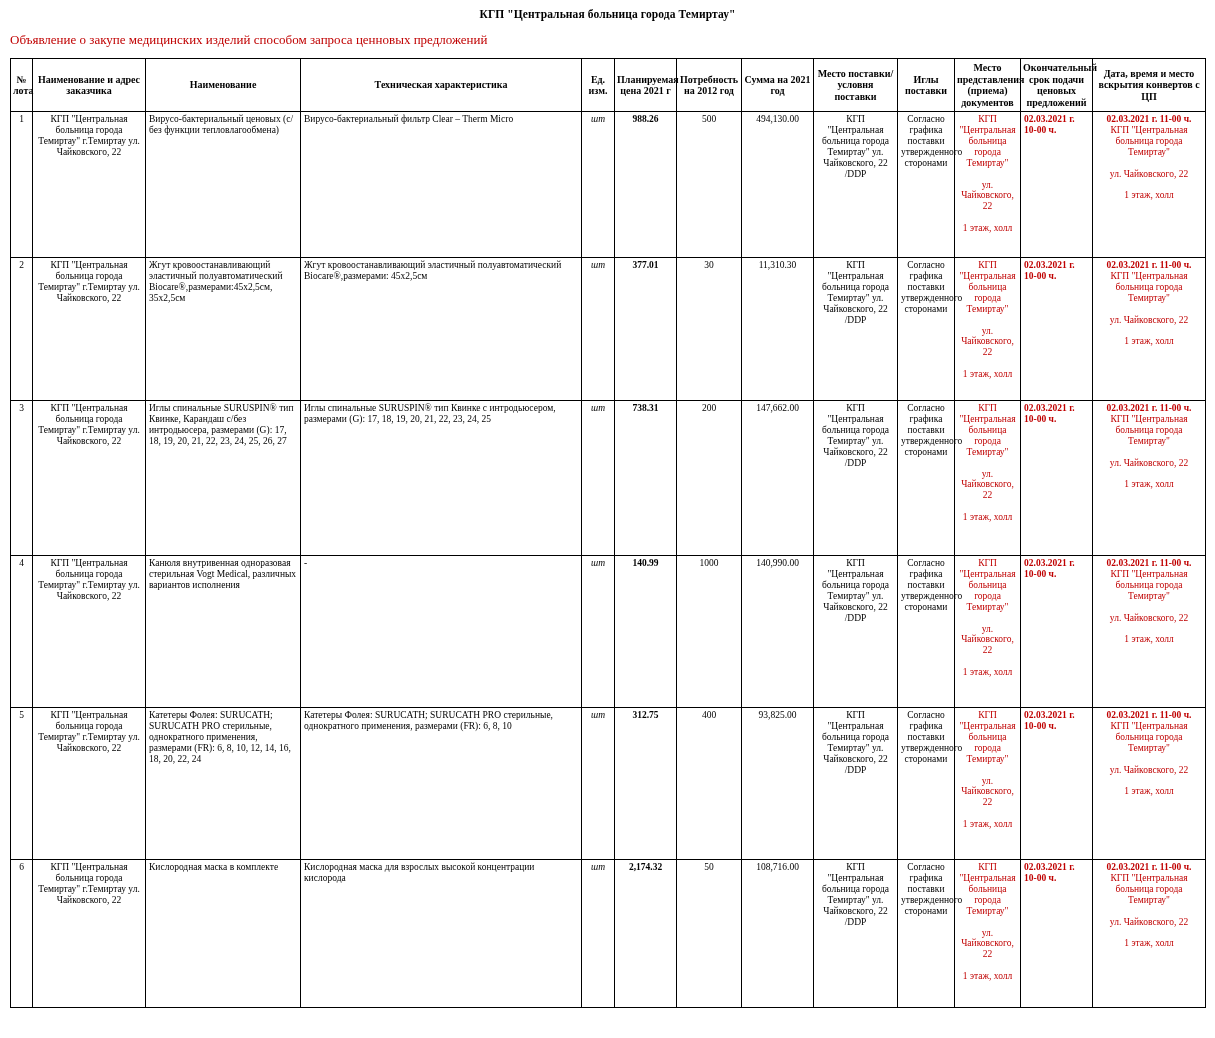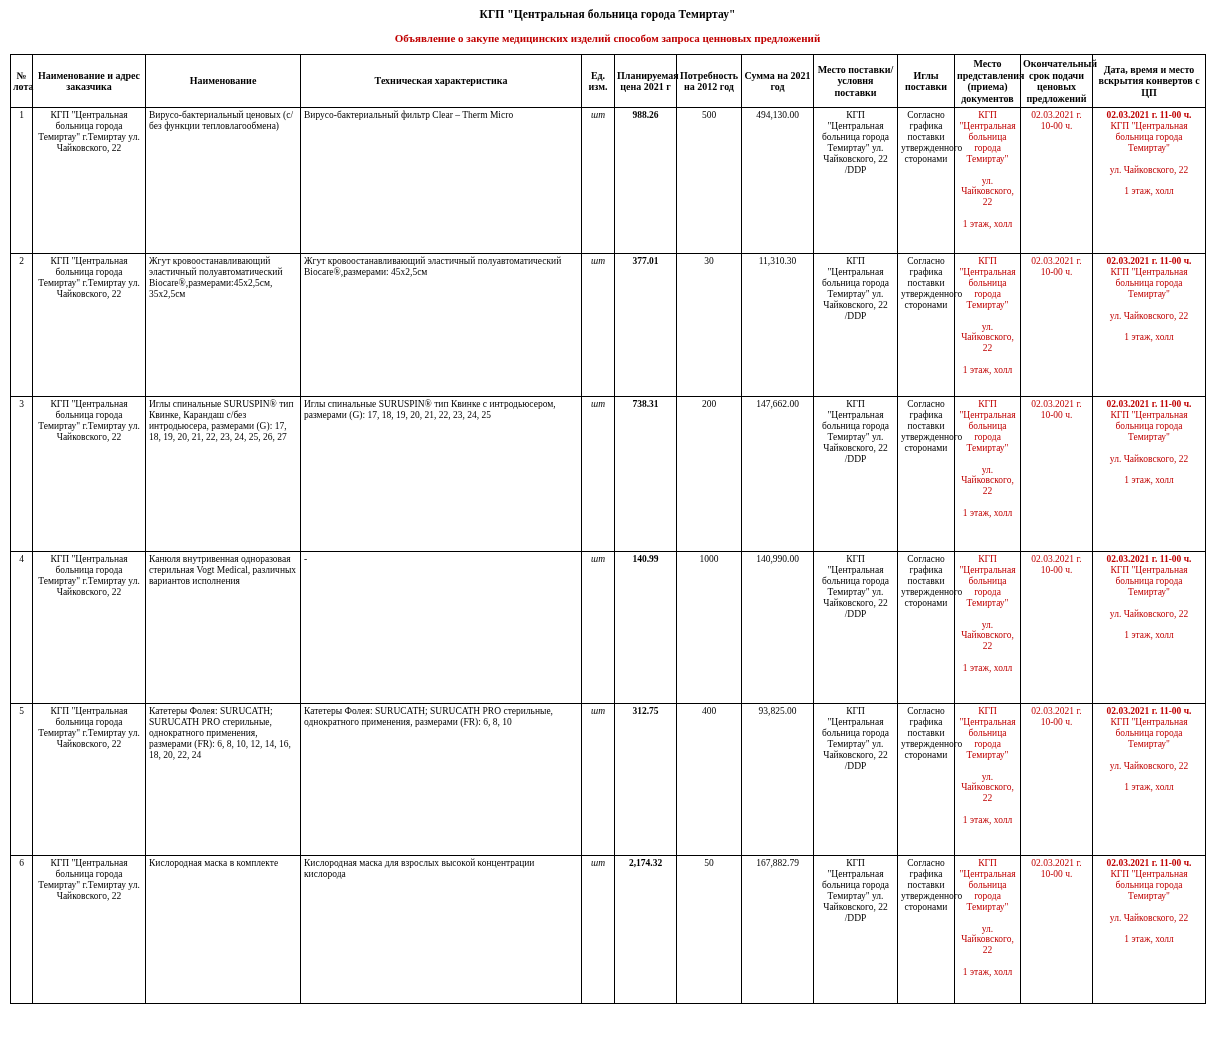--- a/index.html
+++ b/index.html
@@ -20,23 +20,22 @@
     padding: 6px 10px 0 10px;
   }
   .doc-title {
     text-align: center;
     font-weight: bold;
     font-size: 11.5px;
     margin: 2px 0 0 0;
     letter-spacing: 0.1px;
   }
   .doc-subtitle {
-    text-align: center;
-    font-weight: bold;
-    font-size: 11px;
+    font-weight: normal;
+    font-size: 13px;
     color: #c00000;
     margin: 12px 0 10px 0;
   }
   table.main {
     border-collapse: collapse;
     width: 1195px;
     table-layout: fixed;
   }
   table.main th, table.main td {
     border: 1px solid #000000;
@@ -66,21 +65,21 @@
   col.c9 { width: 57px; }
   col.c10 { width: 66px; }
   col.c11 { width: 72px; }
   col.c12 { width: 113px; }
 
   td.num { text-align: center; vertical-align: top; }
   td.center { text-align: center; }
   td.left { text-align: left; }
   td.bold-center { text-align: center; font-weight: bold; }
   td.red { color: #c00000; text-align: center; }
-  td.red-bold { color: #c00000; text-align: center; font-weight: normal; }
+  td.red-bold { color: #c00000; font-weight: bold; }
   .cellline { display: block; }
   .uom { text-align: center; font-size: 9px; font-style: italic; }
   .spacer { height: 3px; }
 </style>
 </head>
 <body>
 
 <div class="page">
 
   <div class="doc-title">КГП "Центральная больница города Темиртау"</div>
@@ -267,21 +266,21 @@
       </tr>
 
       <tr style="height:148px;">
         <td class="num">6</td>
         <td class="center">КГП "Центральная больница города Темиртау" г.Темиртау ул. Чайковского, 22</td>
         <td class="left">Кислородная маска в комплекте</td>
         <td class="left">Кислородная маска для взрослых высокой концентрации кислорода</td>
         <td class="uom">шт</td>
         <td class="bold-center">2,174.32</td>
         <td class="center">50</td>
-        <td class="center">167,882.79</td>
+        <td class="center">108,716.00</td>
         <td class="center">КГП "Центральная больница города Темиртау" ул. Чайковского, 22 /DDP</td>
         <td class="center">Согласно графика поставки утвержденного сторонами</td>
         <td class="red">
           <span class="cellline">КГП "Центральная больница города Темиртау"</span>
           <span class="spacer"></span><br>
           <span class="cellline">ул. Чайковского, 22</span>
           <br>
           <span class="cellline">1 этаж, холл</span>
         </td>
         <td class="red-bold">02.03.2021 г. 10-00 ч.</td>

